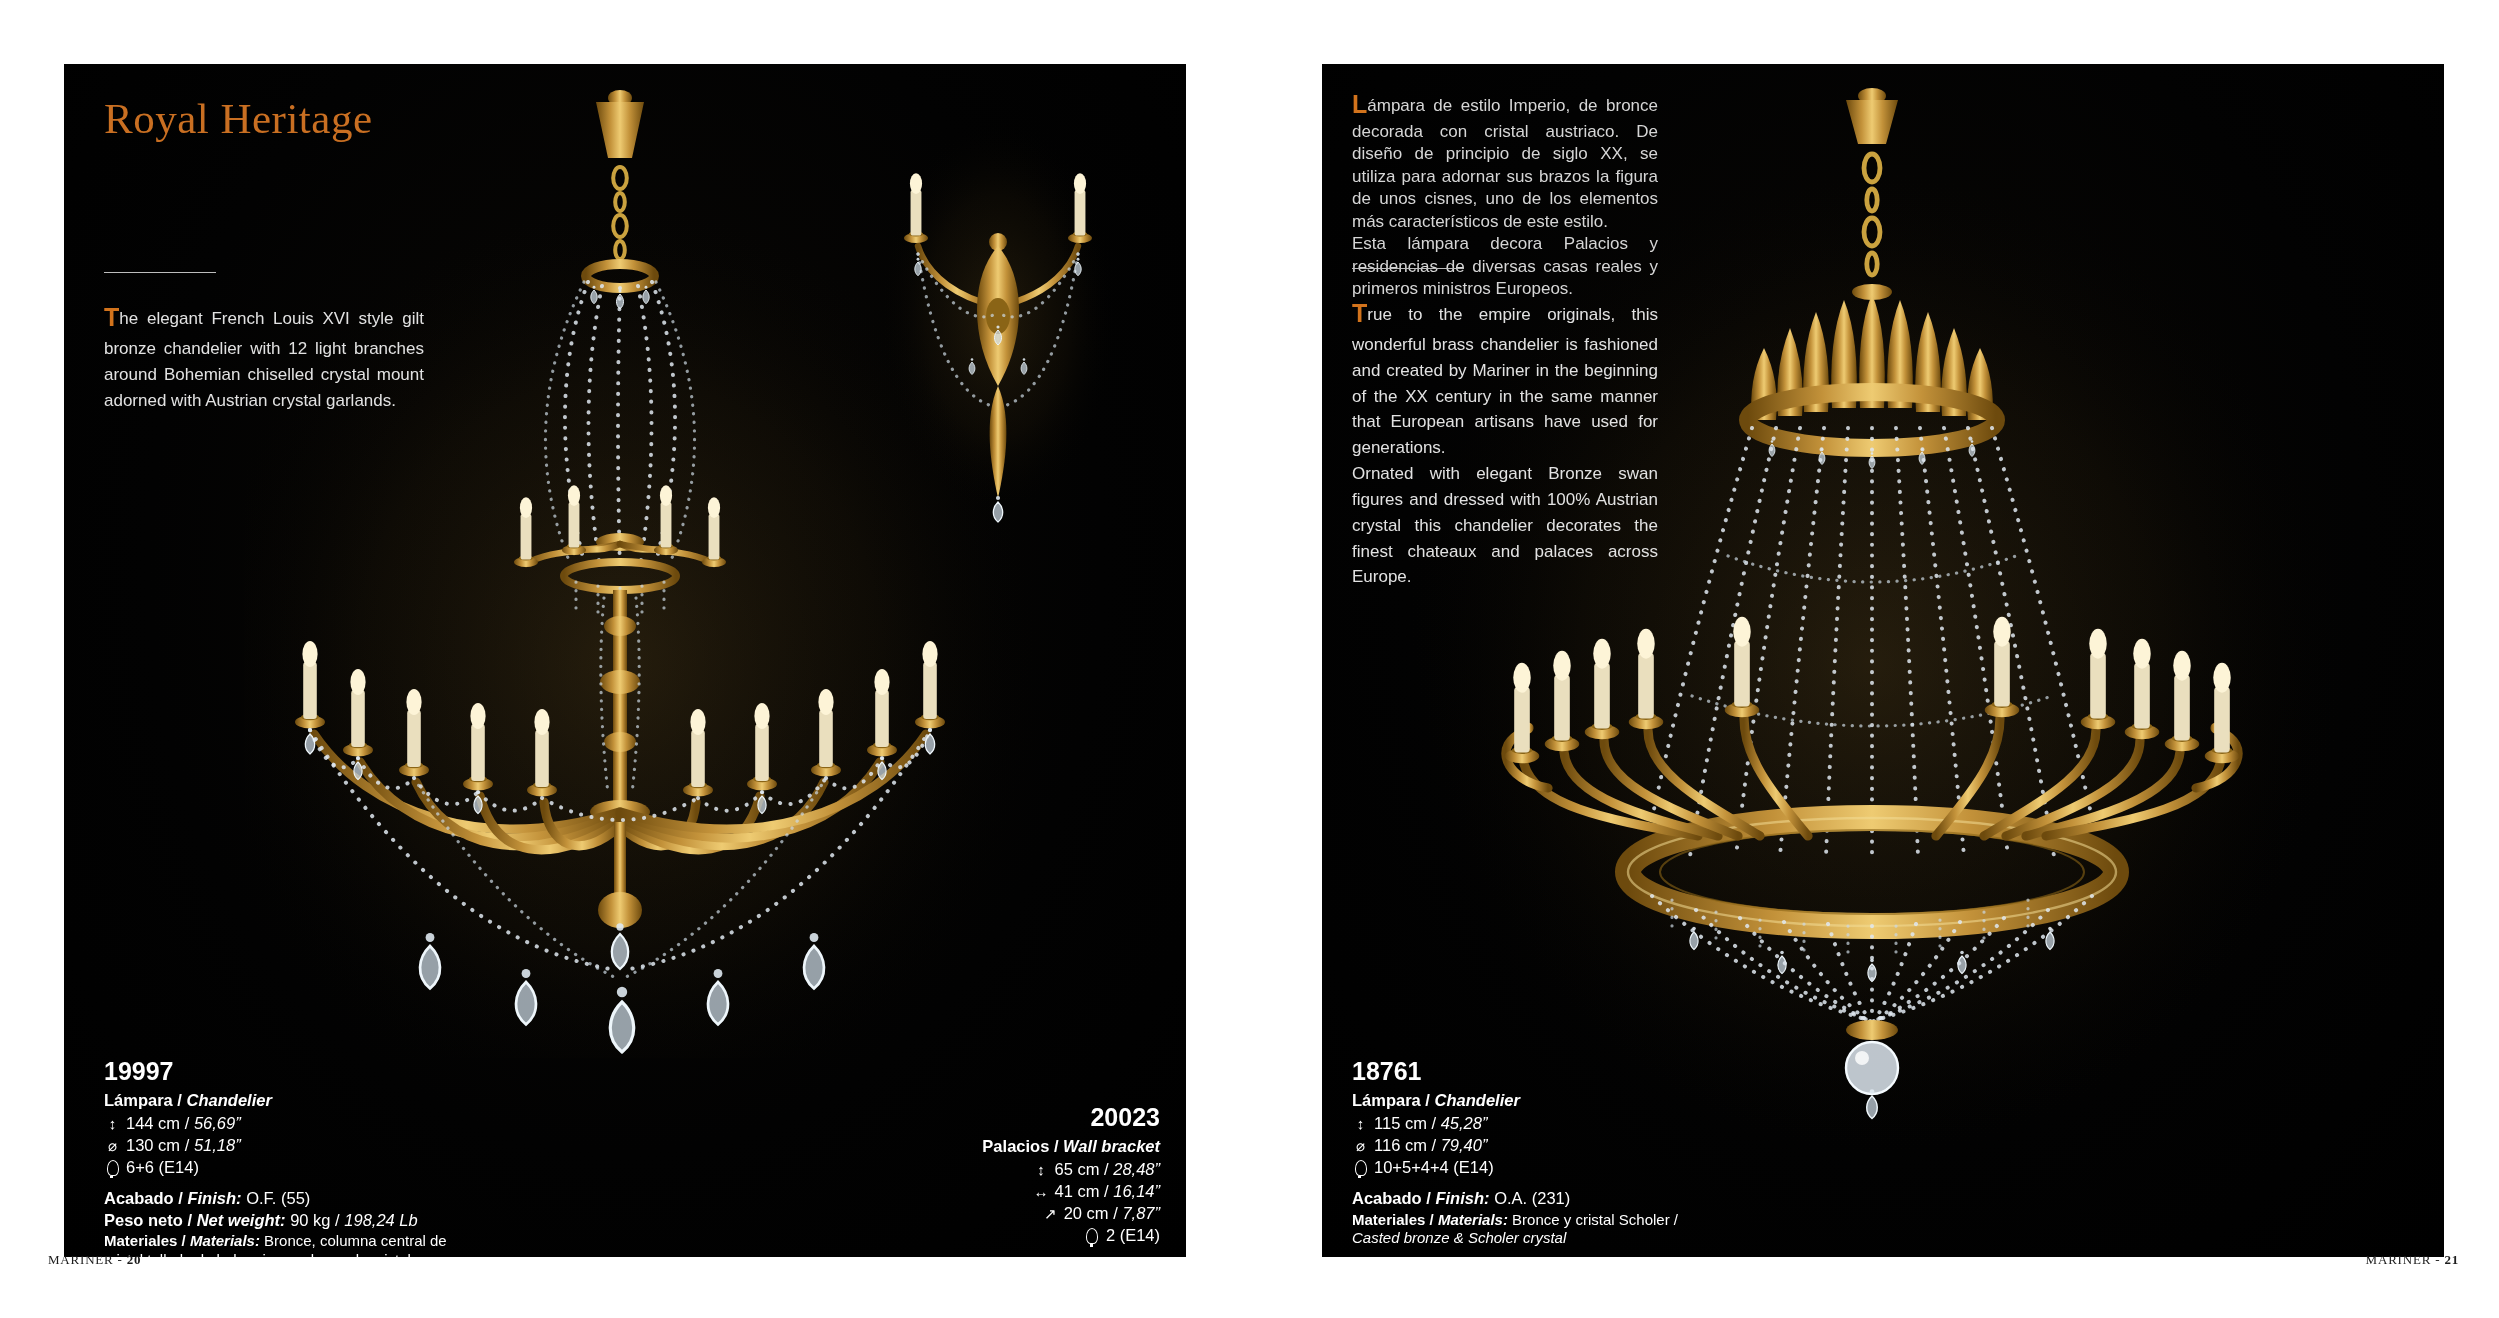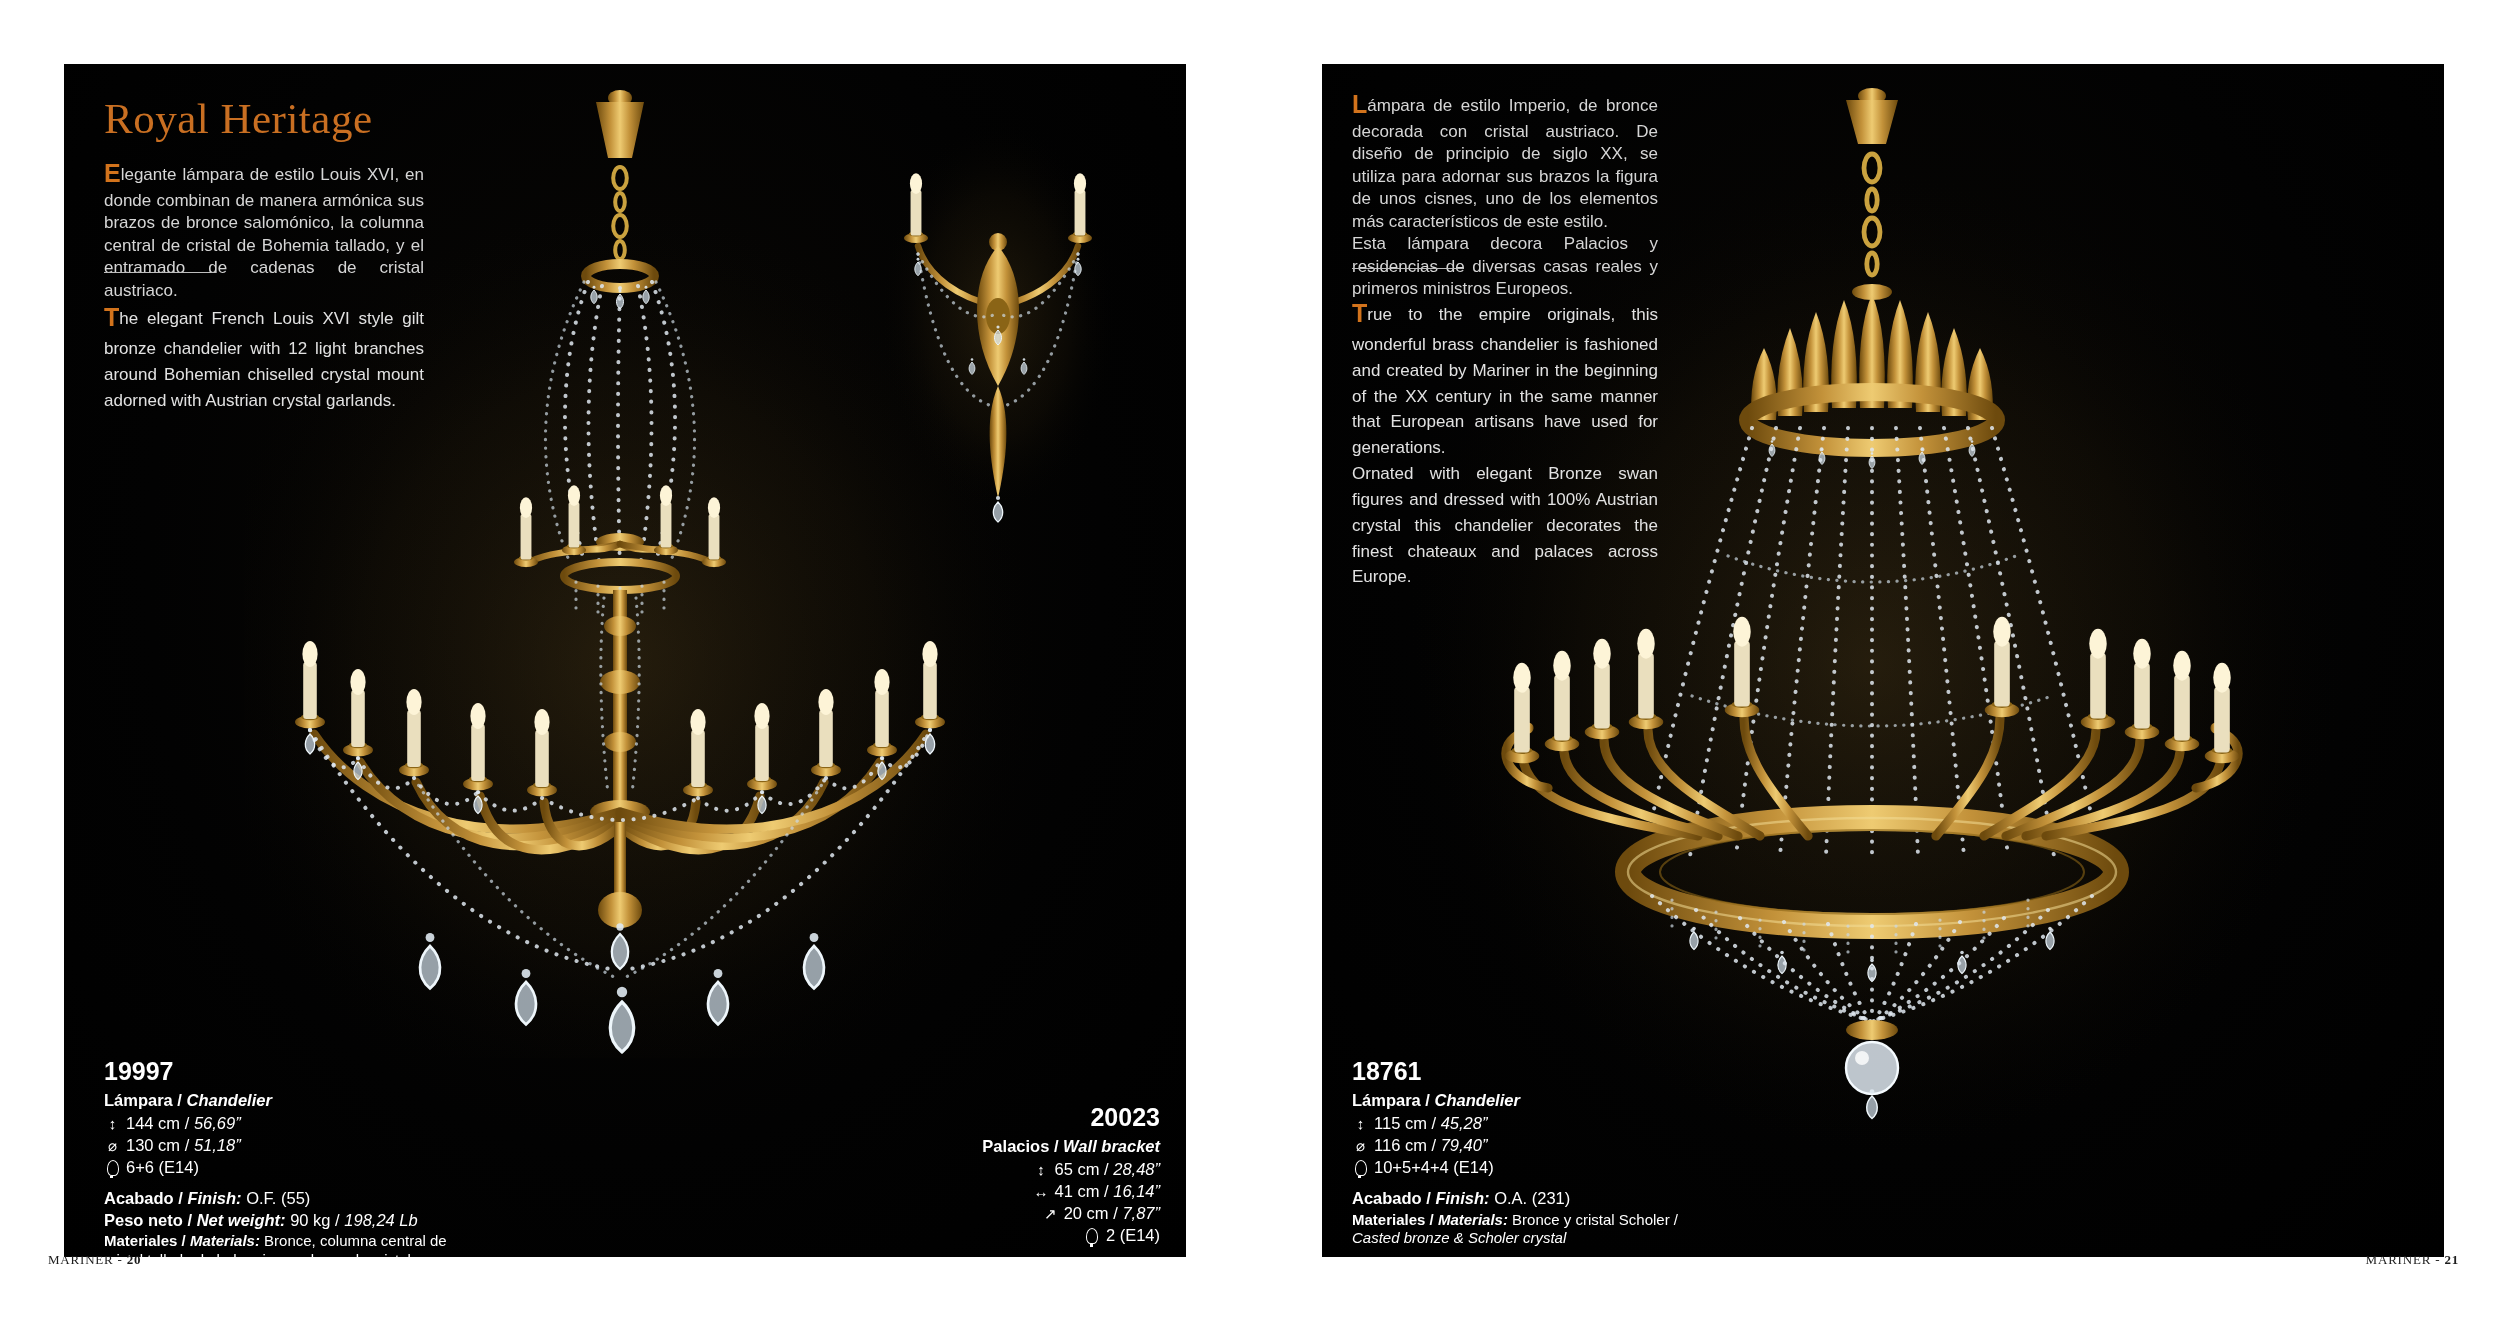--- a/index.html
+++ b/index.html
@@ -208,21 +208,20 @@
     <use href="#drop" transform="translate(23,78) scale(0.55)"></use>
     <use href="#drop" transform="translate(103,78) scale(0.55)"></use>
     <use href="#drop" transform="translate(63,112) scale(0.6)"></use>
     <use href="#drop" transform="translate(50,128) scale(0.5)"></use>
     <use href="#drop" transform="translate(76,128) scale(0.5)"></use>
     <use href="#drop" transform="translate(63,198) scale(0.8)"></use>
   </svg>
 
   <div class="txt title" style="left:40px;top:30px">Royal Heritage</div>
 
-  <div class="txt para" style="left:40px;top:93px;width:320px"><span class="lead">E</span><span>legante lámpara de estilo Louis XVI, en donde combinan de manera armónica sus brazos de bronce salomónico, la columna central de cristal de Bohemia tallado, y el entramado de cadenas de cristal austriaco.</span></div>
 
   <div class="txt divider" style="left:40px;top:208px"></div>
 
   <div class="txt para en" style="left:40px;top:234px;width:320px"><span class="lead">T</span><span>he elegant French Louis XVI style gilt bronze chandelier with 12 light branches around Bohemian chiselled crystal mount adorned with Austrian crystal garlands.</span></div>
 
   <div class="txt prod" style="left:40px;top:974px;width:345px">
     <div class="prod-code">19997</div>
     <div class="prod-type">
       <span>Lámpara /</span> <span class="it">Chandelier</span>
     </div>

